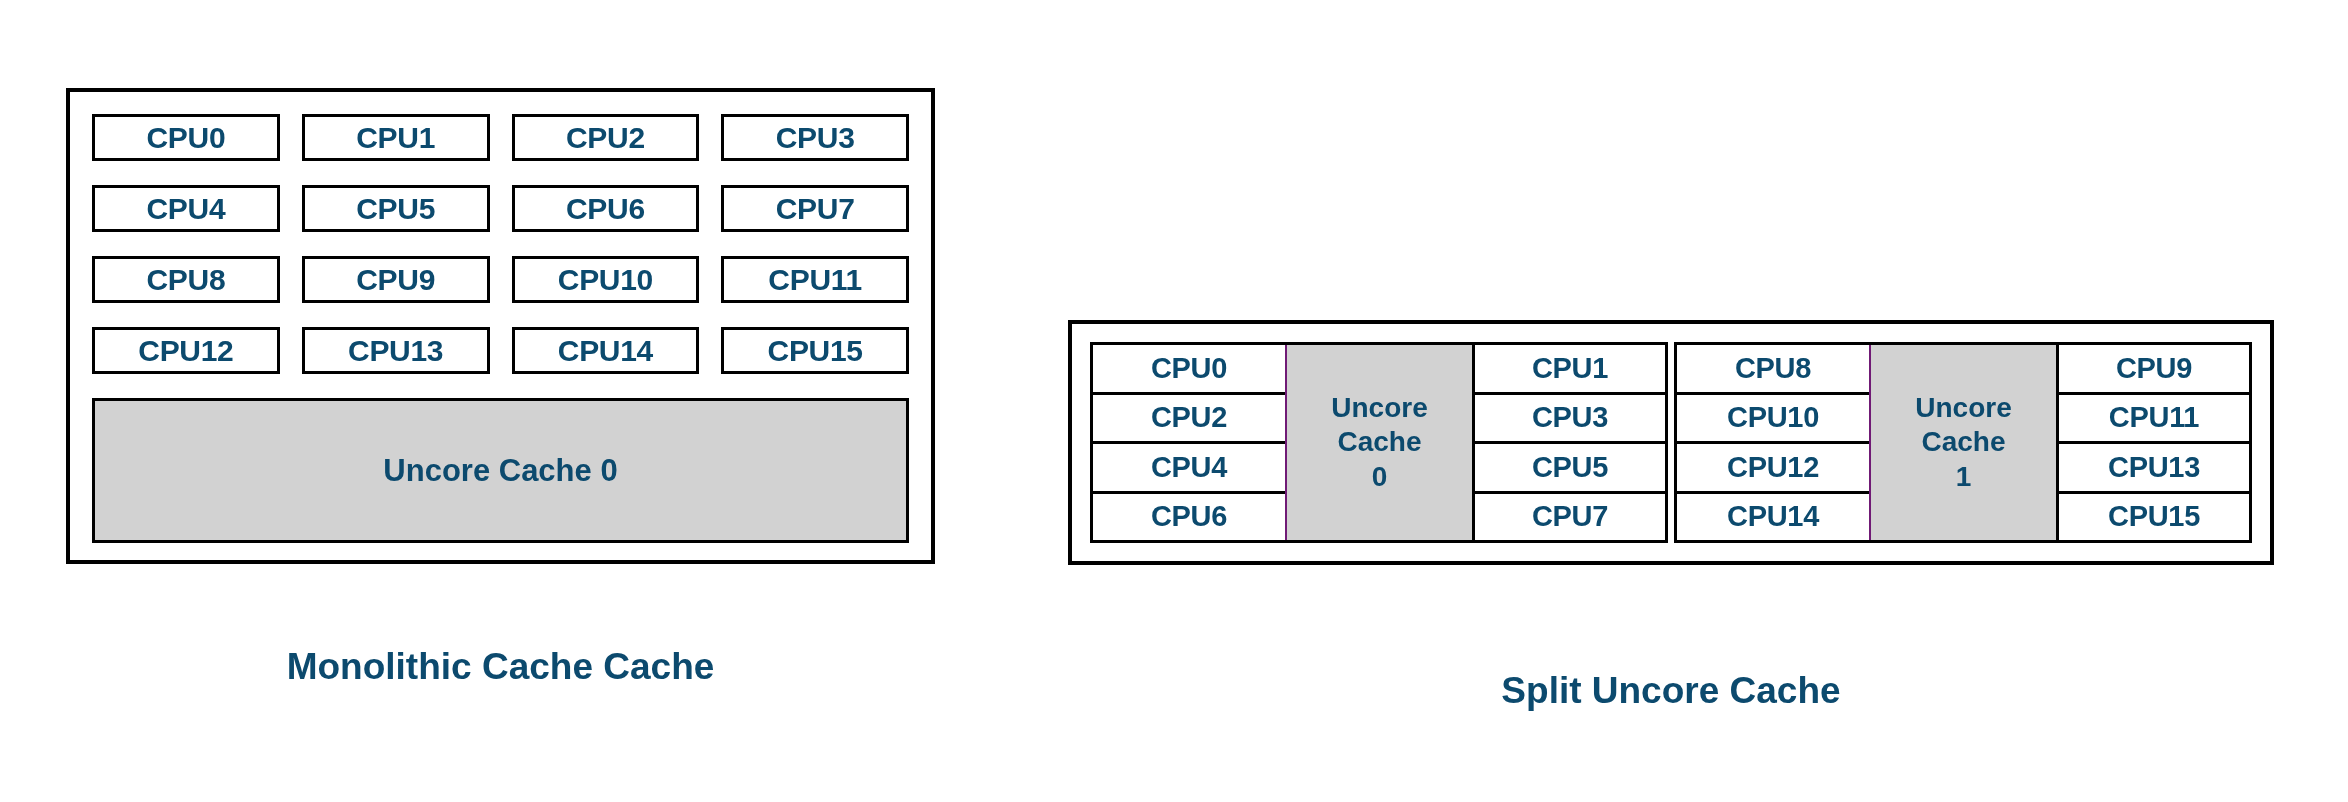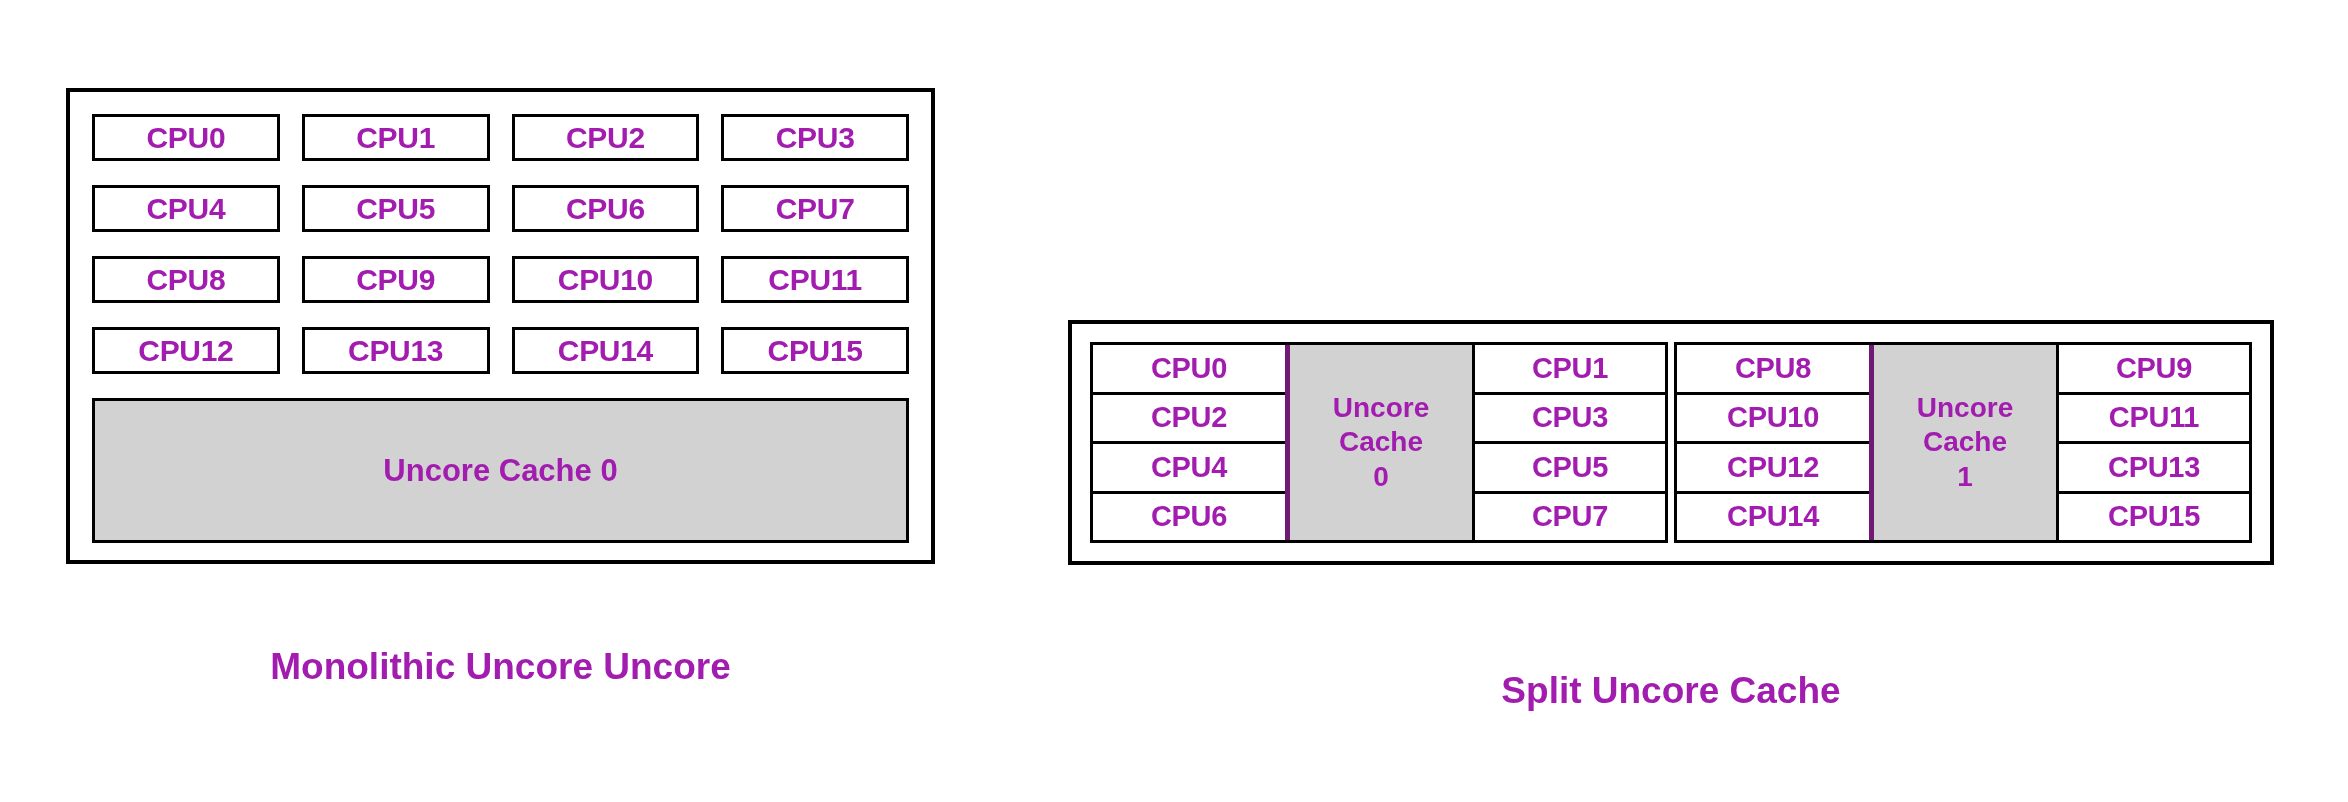--- a/index.html
+++ b/index.html
@@ -18,21 +18,21 @@
   
   .outer-box {
     position: absolute;
     box-sizing: border-box;
     border: 4px solid #000000;
     background: #ffffff;
   }
   .cpu-label,
   .cache-label,
   .caption {
-    color: #a21caf;
+    color: #0c4a6e;
     font-weight: bold;
     white-space: pre-line;
   }
 
   
   #monolithic-box {
     left: 66px;
     top: 88px;
     width: 869px;
     height: 476px;
@@ -116,21 +116,21 @@
     border-bottom: none;
   }
   .split-cpu .cpu-label {
     font-size: 29px;
     line-height: 1;
     letter-spacing: -0.3px;
   }
   .split-cache {
     box-sizing: border-box;
     flex: 1 1 auto;
-    border-left: 5px solid #701a75;
+    border-left: 2px solid #701a75;
     border-right: 3px solid #000000;
     background: #d2d2d2;
     display: flex;
     align-items: center;
     justify-content: center;
     text-align: center;
   }
   .split-cache .cache-label {
     font-size: 28px;
     line-height: 1.22;
@@ -210,21 +210,21 @@
         <span class="cpu-label">CPU15</span>
       </div>
   </div>
 
   <div id="monolithic-cache">
     <span class="cache-label">Uncore Cache 0</span>
   </div>
 
 </div>
 
-<div class="caption" id="caption-monolithic">Monolithic Uncore Uncore</div>
+<div class="caption" id="caption-monolithic">Monolithic Cache Cache</div>
 
 <div class="outer-box" id="split-box">
 
   <div class="cluster">
     <div class="cpu-col left-col">
       <div class="split-cpu">
           <span class="cpu-label">CPU0</span>
         </div>
       <div class="split-cpu">
           <span class="cpu-label">CPU2</span>

